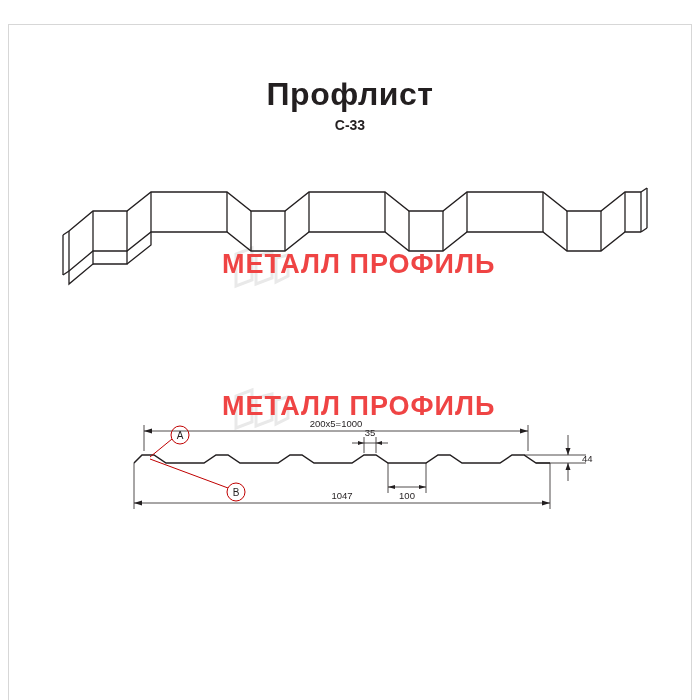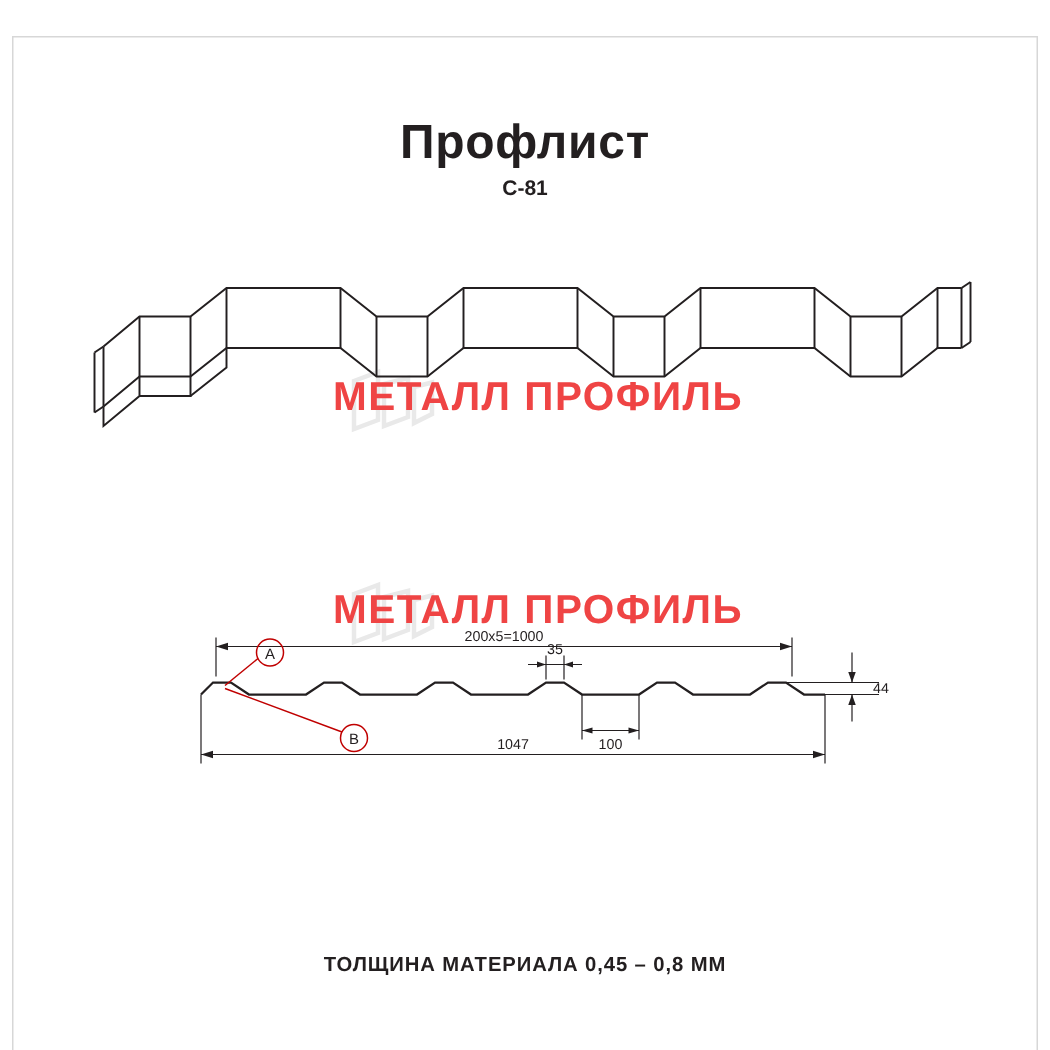--- a/index.html
+++ b/index.html
@@ -90,21 +90,21 @@
   }
 </style>
 </head>
 <body>
 
 <div class="page">
 
   <div class="frame"></div>
 
   <div class="title">Профлист</div>
-  <div class="subtitle">С-81</div>
+  <div class="subtitle">С-33</div>
 
   <div class="wm-logo" style="left:232px; top:228px;">
     <svg width="60" height="46" viewBox="0 0 60 46" aria-hidden="true">
       <g fill="none" stroke="#e9e9e9" stroke-width="3">
         <path d="M4 42 L4 10 L20 4 L20 36 Z"></path>
         <path d="M24 40 L24 12 L40 8 L40 34 Z"></path>
         <path d="M44 38 L44 14 L56 11 L56 32 Z"></path>
       </g>
     </svg>
   </div>
@@ -247,15 +247,14 @@
 
       <g stroke="#c00000" stroke-width="1" fill="none">
         <circle cx="116" cy="91" r="9"></circle>
         <path d="M108 87 L30 58"></path>
       </g>
       <text x="116" y="95" font-size="10" text-anchor="middle" fill="#231f20">B</text>
 
     </svg>
   </div>
 
-  <div class="footnote">ТОЛЩИНА МАТЕРИАЛА 0,45 – 0,8 ММ</div>
 
 </div>
 
 </body></html>

